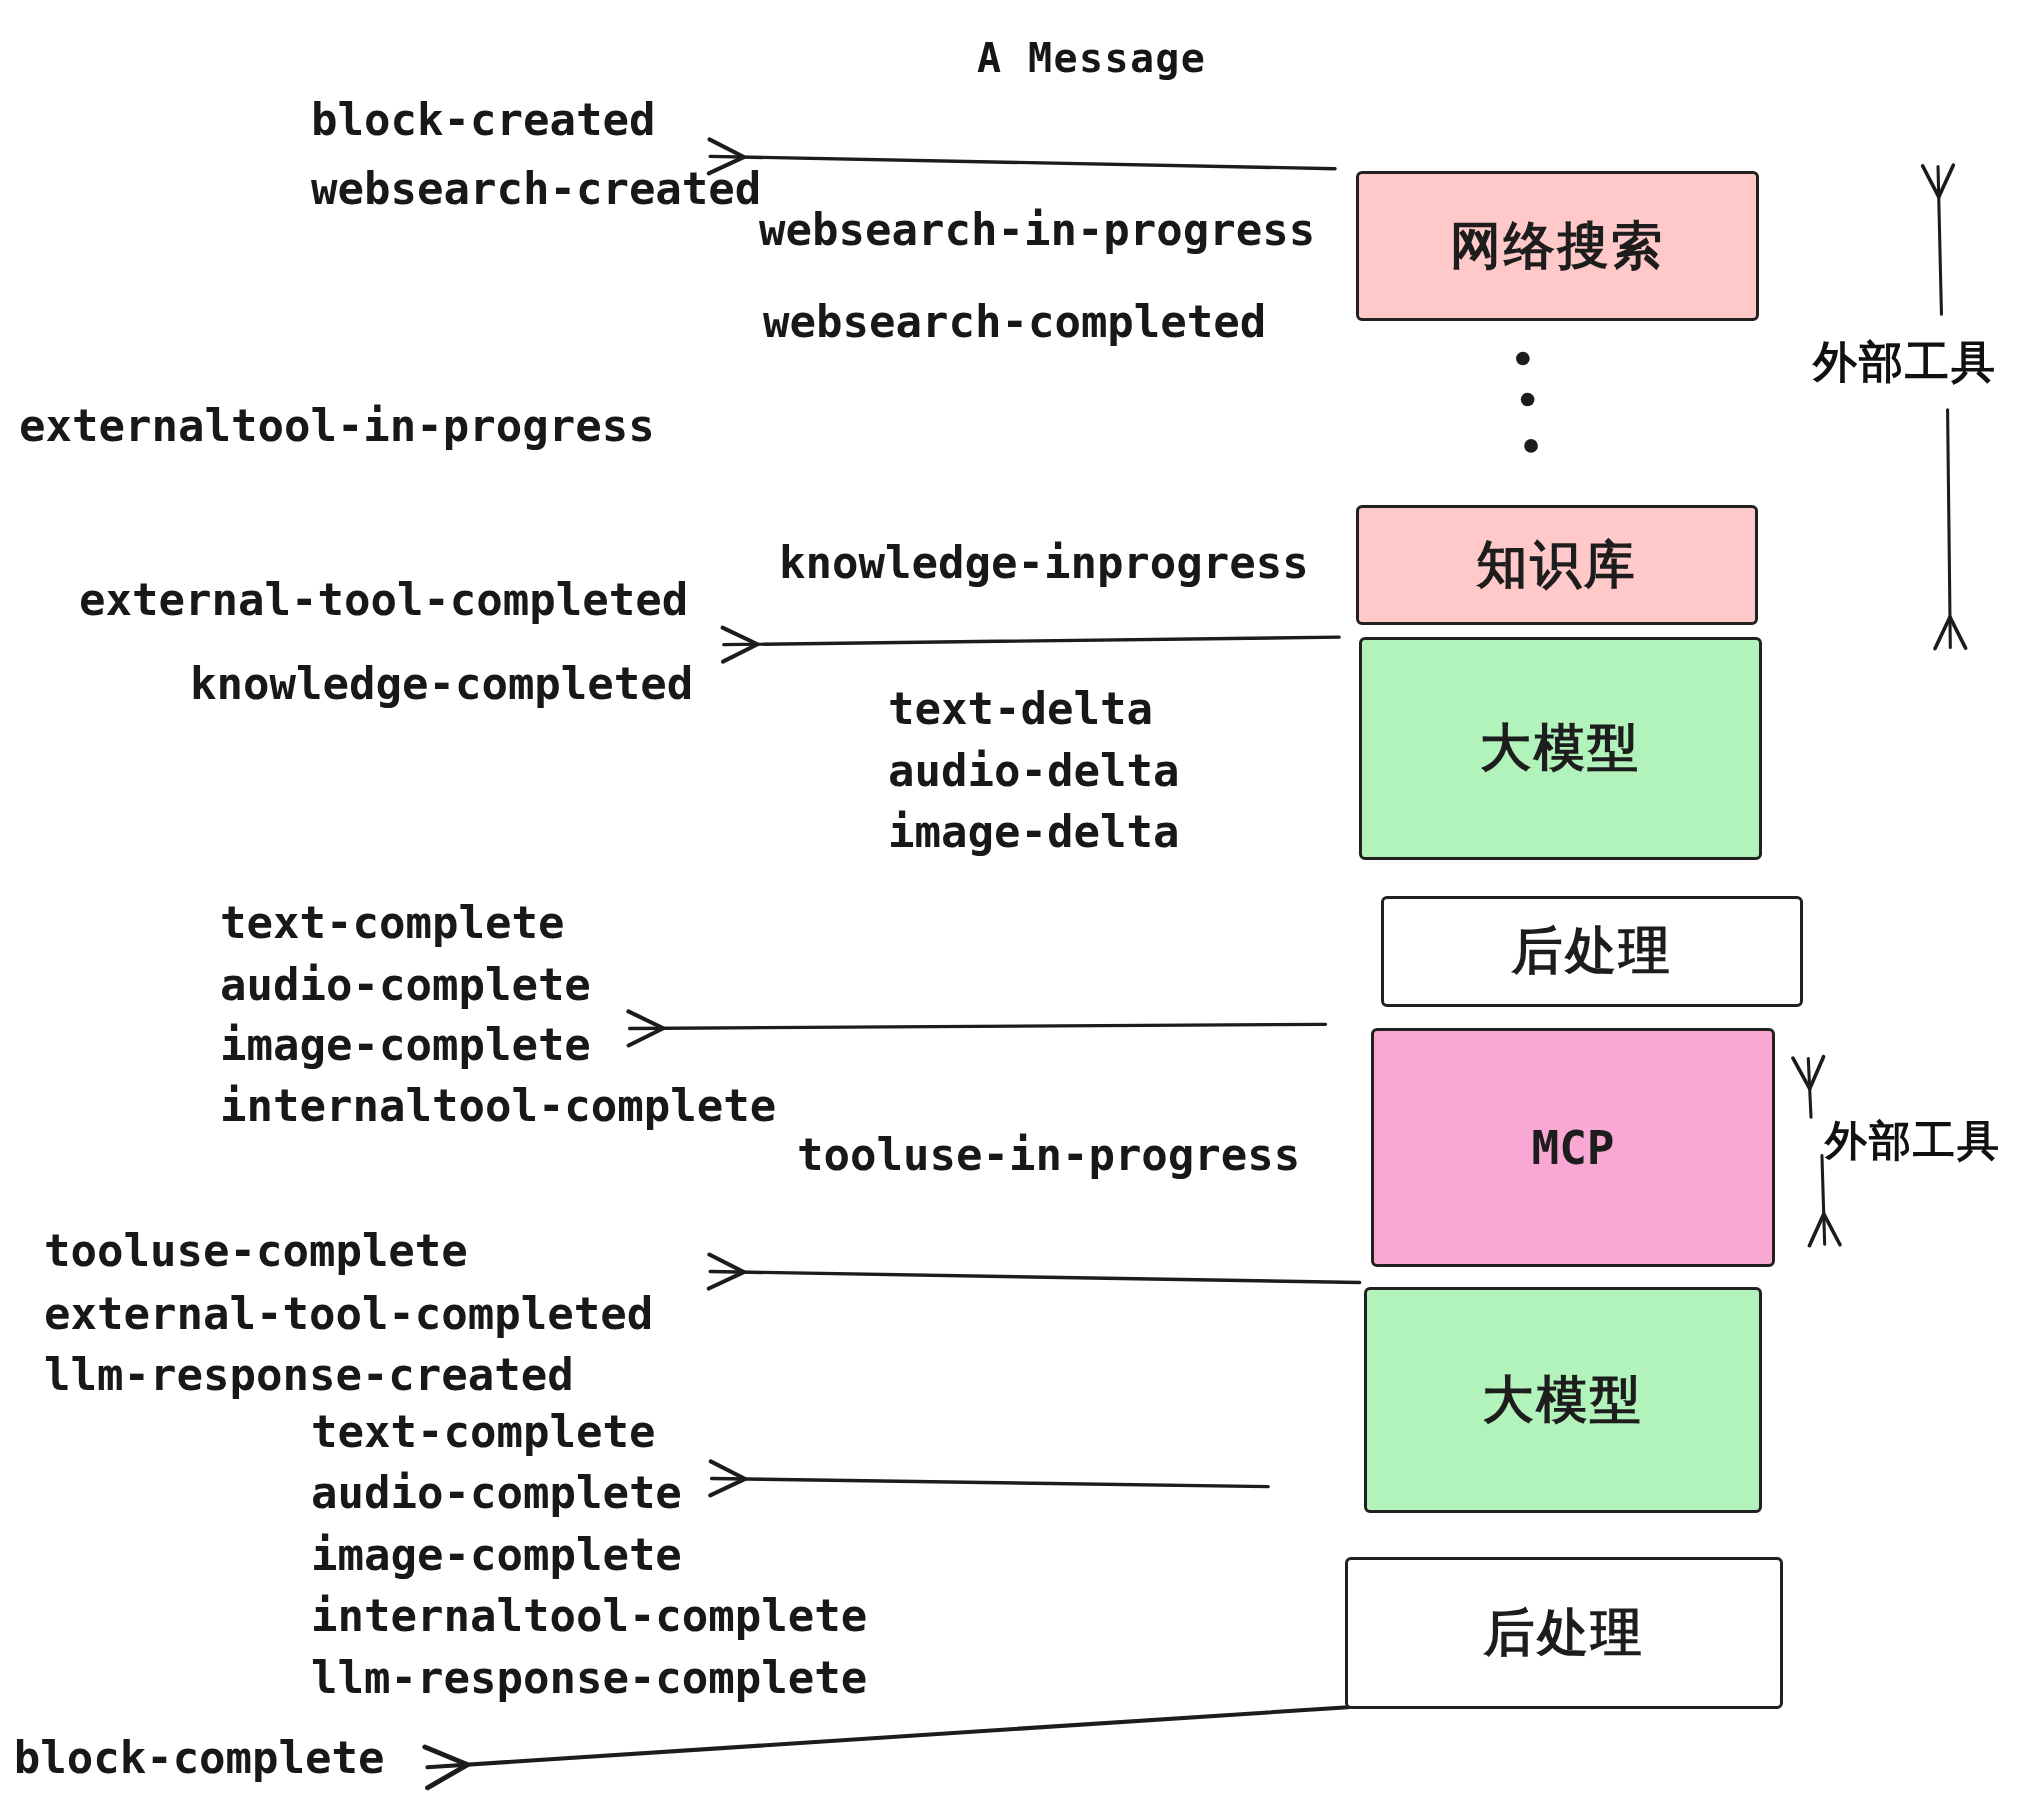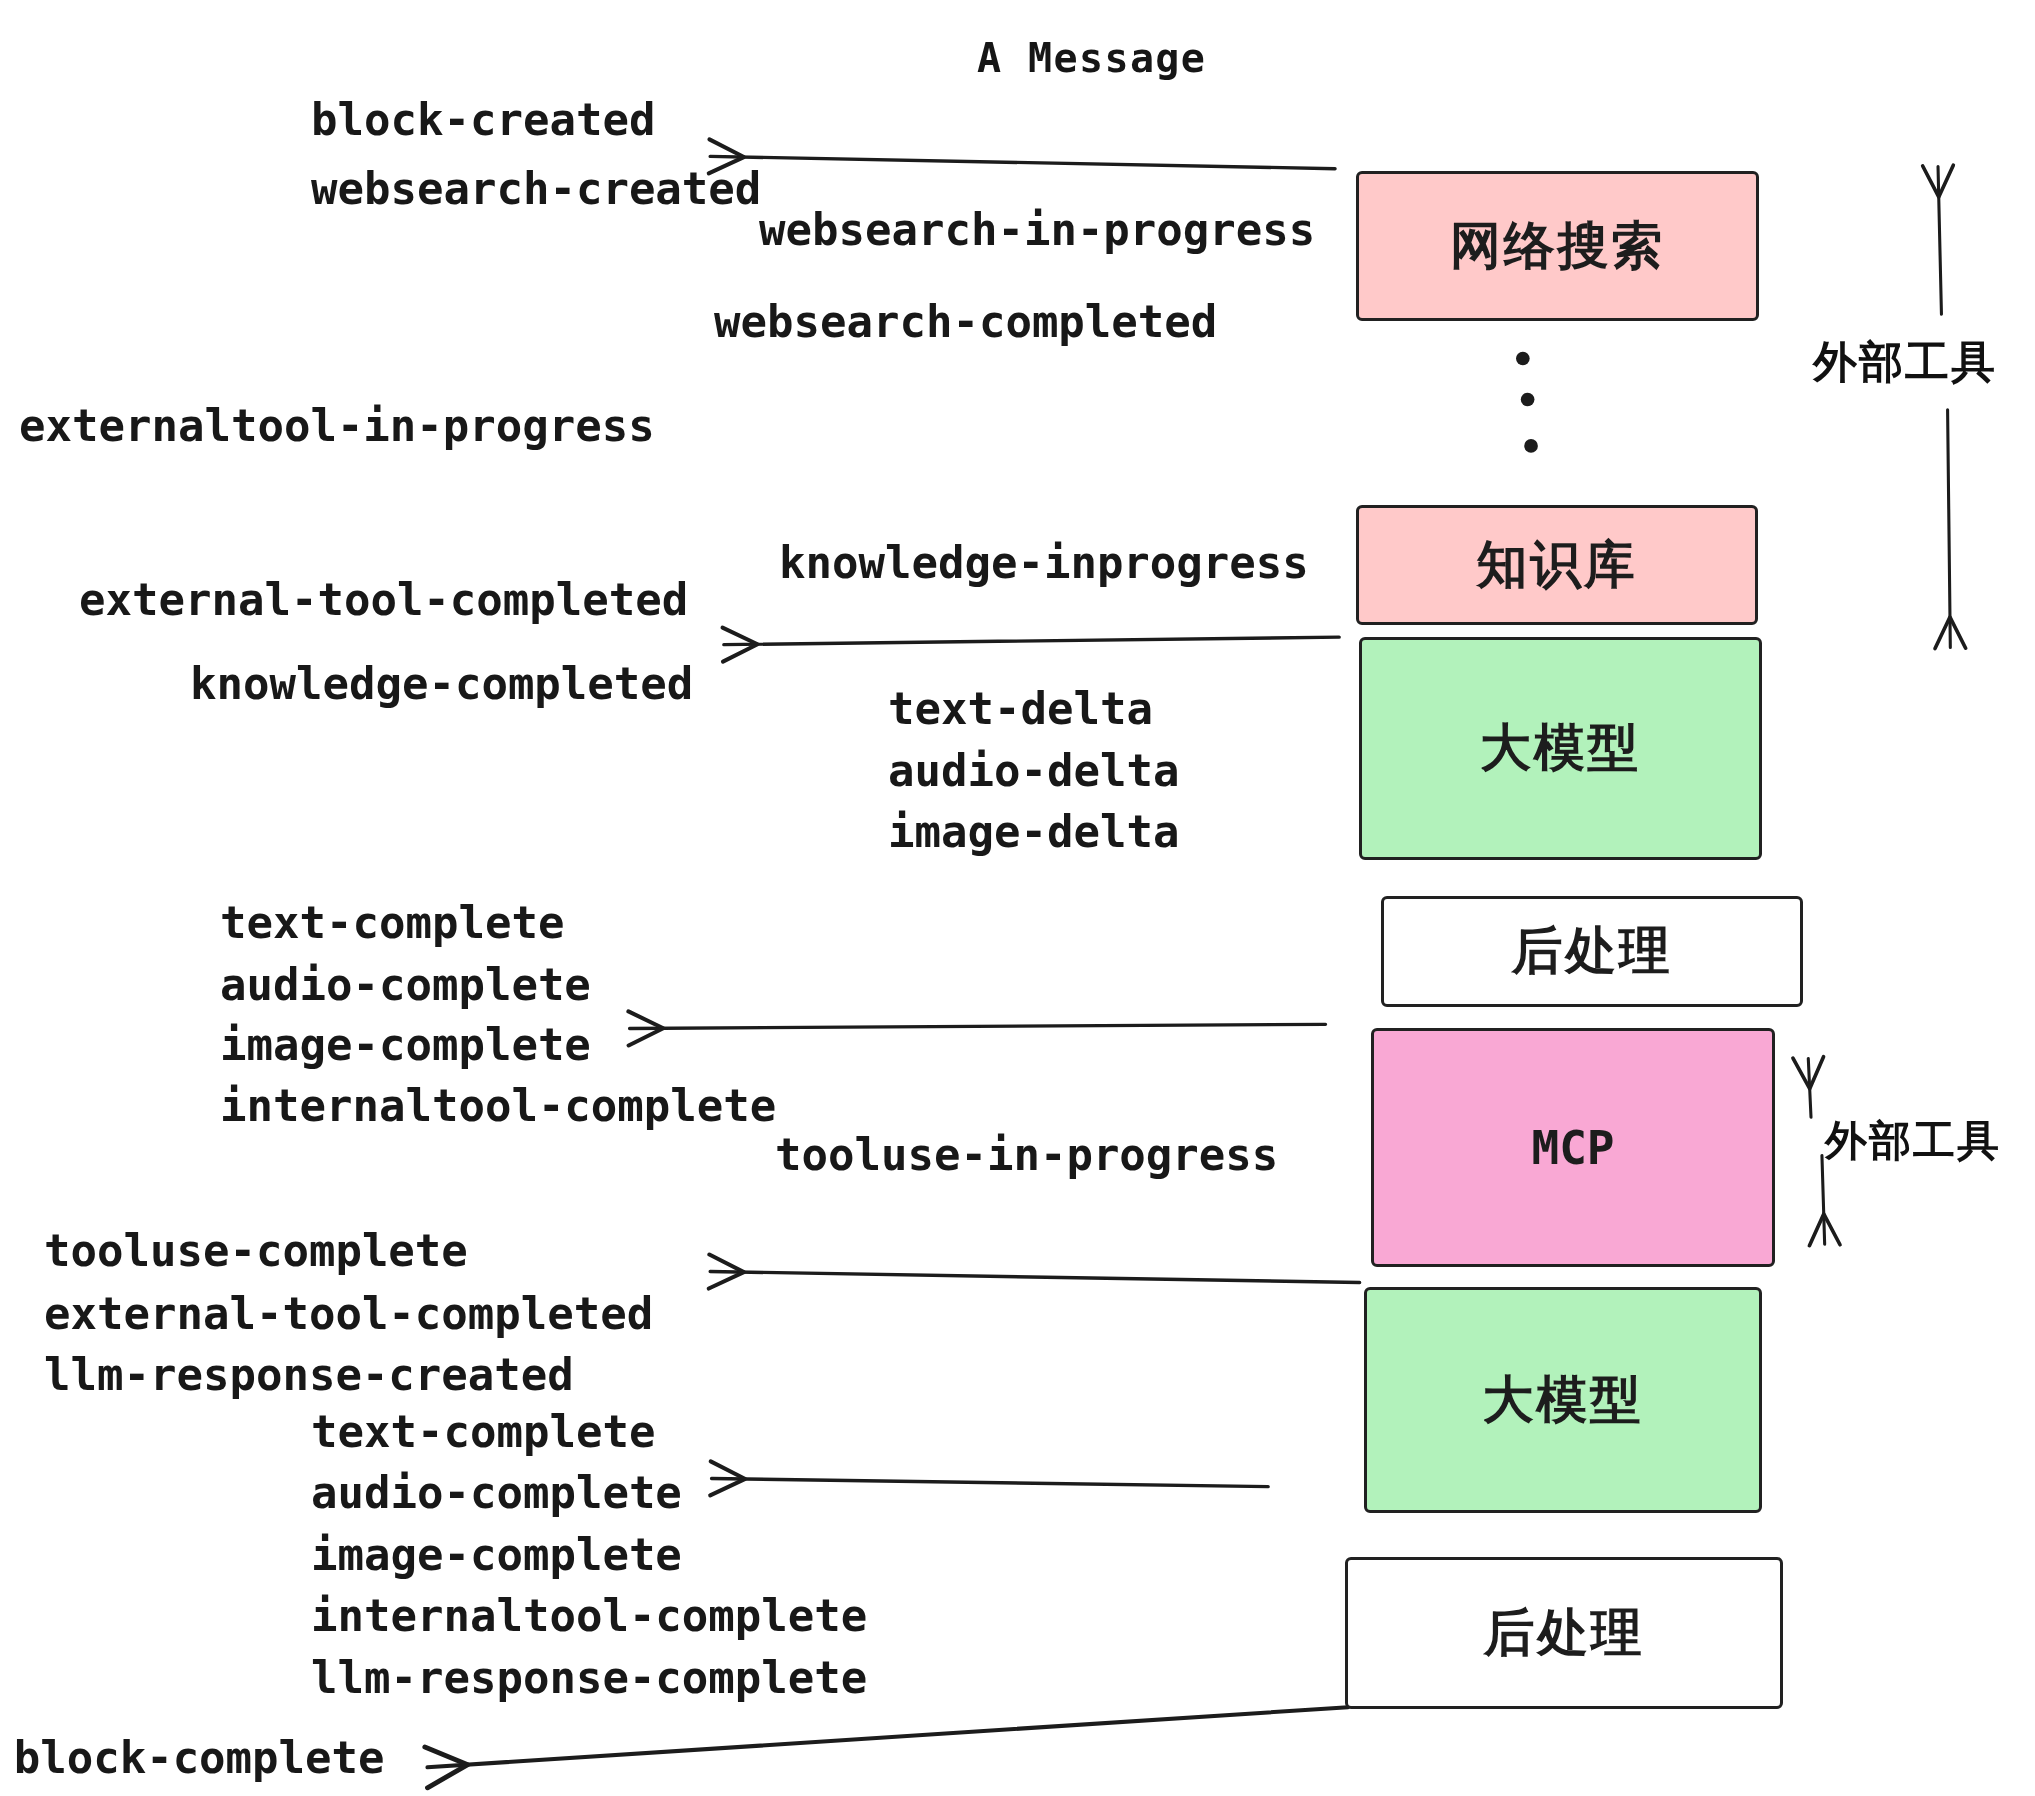--- a/index.html
+++ b/index.html
@@ -79,33 +79,33 @@
     <circle cx="2230" cy="525" r="10" fill="#1c1c1c"></circle>
     <circle cx="2237" cy="585" r="10" fill="#1c1c1c"></circle>
     <circle cx="2242" cy="653" r="10" fill="#1c1c1c"></circle>
   </svg>
 
   <div class="title" style="left:977px; top:15px;">A Message</div>
 
   <div class="event" style="left:311px; top:97px;">block-created</div>
   <div class="event" style="left:311px; top:166px;">websearch-created</div>
   <div class="event" style="left:759px; top:207px;">websearch-in-progress</div>
-  <div class="event" style="left:714px; top:299px;">websearch-completed</div>
+  <div class="event" style="left:763px; top:299px;">websearch-completed</div>
   <div class="event" style="left:19px; top:403px;">externaltool-in-progress</div>
   <div class="event" style="left:779px; top:540px;">knowledge-inprogress</div>
   <div class="event" style="left:79px; top:577px;">external-tool-completed</div>
   <div class="event" style="left:190px; top:641px;margin-top:20px;">knowledge-completed</div>
   <div class="event" style="left:888px; top:686px;">text-delta</div>
   <div class="event" style="left:888px; top:748px;">audio-delta</div>
   <div class="event" style="left:888px; top:809px;">image-delta</div>
   <div class="event" style="left:220px; top:900px;">text-complete</div>
   <div class="event" style="left:220px; top:962px;">audio-complete</div>
   <div class="event" style="left:220px; top:1022px;">image-complete</div>
   <div class="event" style="left:220px; top:1083px;">internaltool-complete</div>
-  <div class="event" style="left:775px; top:1132px;">tooluse-in-progress</div>
+  <div class="event" style="left:797px; top:1132px;">tooluse-in-progress</div>
   <div class="event" style="left:44px; top:1228px;">tooluse-complete</div>
   <div class="event" style="left:44px; top:1291px;">external-tool-completed</div>
   <div class="event" style="left:44px; top:1352px;">llm-response-created</div>
   <div class="event" style="left:311px; top:1409px;">text-complete</div>
   <div class="event" style="left:311px; top:1470px;">audio-complete</div>
   <div class="event" style="left:311px; top:1532px;">image-complete</div>
   <div class="event" style="left:311px; top:1593px;">internaltool-complete</div>
   <div class="event" style="left:311px; top:1655px;">llm-response-complete</div>
   <div class="event" style="left:13.7px; top:1735px;">block-complete</div>
 

